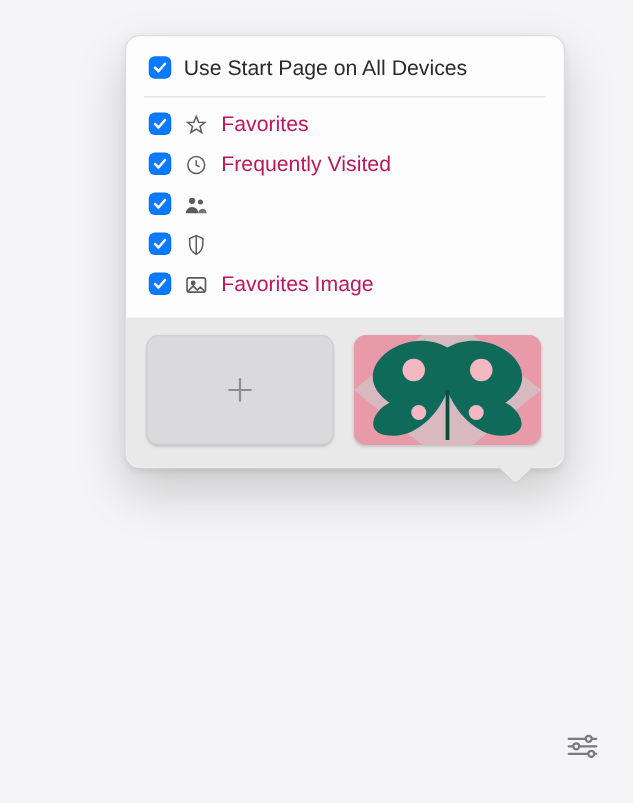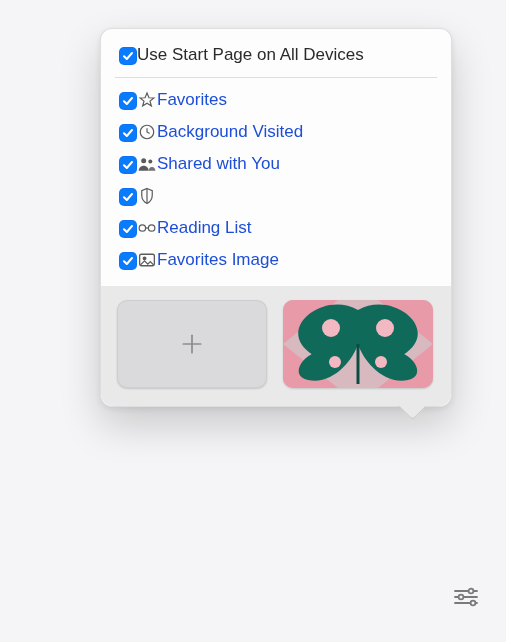--- a/index.html
+++ b/index.html
@@ -51,21 +51,22 @@
     height: 20px;
     background: #e9e9ea;
     border-right: 1px solid rgba(0,0,0,0.12);
     border-bottom: 1px solid rgba(0,0,0,0.12);
     transform: rotate(45deg);
     border-bottom-right-radius: 4px;
   }
 
   .row {
     display: flex;
-    align-items: flex-end;
+    align-items: flex-start;
+    gap: 10px;
     padding: 6px 18px;
   }
 
   .row-header {
     padding: 4px 18px 12px 18px;
   }
 
   .divider {
     height: 1px;
     background: rgba(0,0,0,0.12);
@@ -90,21 +91,21 @@
     height: 20px;
     display: flex;
     align-items: center;
     justify-content: center;
     color: #5b5b5e;
     flex: 0 0 auto;
   }
 
   .row-label {
     font-size: 17px;
-    color: #1d4ed8;
+    color: #be185d;
   }
 
   .header-label {
     font-size: 17px;
     color: #2b2b2d;
   }
 
   .thumbs {
     background: #e9e9ea;
     border-bottom-left-radius: 12px;
@@ -191,70 +192,54 @@
       <svg width="12" height="12" viewBox="0 0 12 12">
           <path d="M2 6.2 L4.8 9 L10 3" stroke="#fff" stroke-width="2" fill="none" stroke-linecap="round" stroke-linejoin="round"></path>
         </svg>
     </span>
     <span class="row-icon">
       <svg width="18" height="18" viewBox="0 0 24 24" fill="none" stroke="currentColor" stroke-width="1.6">
           <circle cx="12" cy="12" r="9"></circle>
           <path d="M12 7v5l3.5 2"></path>
         </svg>
     </span>
-    <span class="row-label">Background Visited</span>
+    <span class="row-label">Frequently Visited</span>
   </div>
 
   <div class="row">
     <span class="checkbox">
       <svg width="12" height="12" viewBox="0 0 12 12">
           <path d="M2 6.2 L4.8 9 L10 3" stroke="#fff" stroke-width="2" fill="none" stroke-linecap="round" stroke-linejoin="round"></path>
         </svg>
     </span>
     <span class="row-icon">
       <svg width="20" height="18" viewBox="0 0 24 20" fill="currentColor">
           <circle cx="8" cy="6" r="3"></circle>
           <circle cx="16" cy="7" r="2.4"></circle>
           <path d="M2 18c0-3.3 2.7-6 6-6s6 2.7 6 6H2z"></path>
           <path d="M14 18c0-2.4 1.3-4.5 4-4.5s4 2.1 4 4.5h-8z" opacity="0.85"></path>
         </svg>
     </span>
-    <span class="row-label">Shared with You</span>
   </div>
 
   <div class="row">
     <span class="checkbox">
       <svg width="12" height="12" viewBox="0 0 12 12">
           <path d="M2 6.2 L4.8 9 L10 3" stroke="#fff" stroke-width="2" fill="none" stroke-linecap="round" stroke-linejoin="round"></path>
         </svg>
     </span>
     <span class="row-icon">
       <svg width="16" height="18" viewBox="0 0 20 24" fill="none" stroke="currentColor" stroke-width="1.6">
           <path d="M10 2 L17 5 V11 C17 16 14 20 10 22 C6 20 3 16 3 11 V5 Z"></path>
           <path d="M10 2 V22"></path>
         </svg>
     </span>
   </div>
 
 
-  <div class="row">
-    <span class="checkbox">
-      <svg width="12" height="12" viewBox="0 0 12 12">
-          <path d="M2 6.2 L4.8 9 L10 3" stroke="#fff" stroke-width="2" fill="none" stroke-linecap="round" stroke-linejoin="round"></path>
-        </svg>
-    </span>
-    <span class="row-icon">
-      <svg width="22" height="14" viewBox="0 0 26 14" fill="none" stroke="currentColor" stroke-width="1.6">
-          <circle cx="7" cy="7" r="4.2"></circle>
-          <circle cx="19" cy="7" r="4.2"></circle>
-          <path d="M11.2 7h3.6"></path>
-        </svg>
-    </span>
-    <span class="row-label">Reading List</span>
-  </div>
 
   <div class="row">
     <span class="checkbox">
       <svg width="12" height="12" viewBox="0 0 12 12">
           <path d="M2 6.2 L4.8 9 L10 3" stroke="#fff" stroke-width="2" fill="none" stroke-linecap="round" stroke-linejoin="round"></path>
         </svg>
     </span>
     <span class="row-icon">
       <svg width="18" height="16" viewBox="0 0 22 18" fill="none" stroke="currentColor" stroke-width="1.6">
           <rect x="2" y="2" width="18" height="14" rx="2"></rect>

